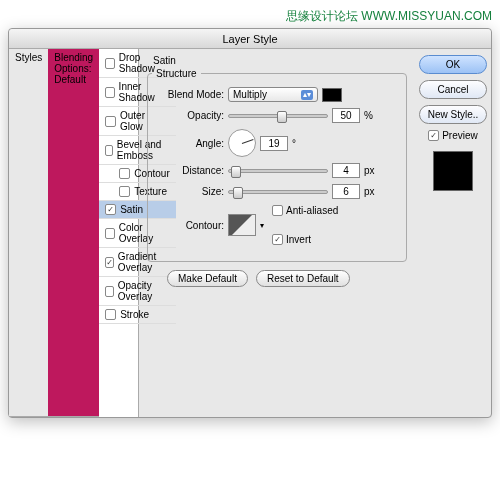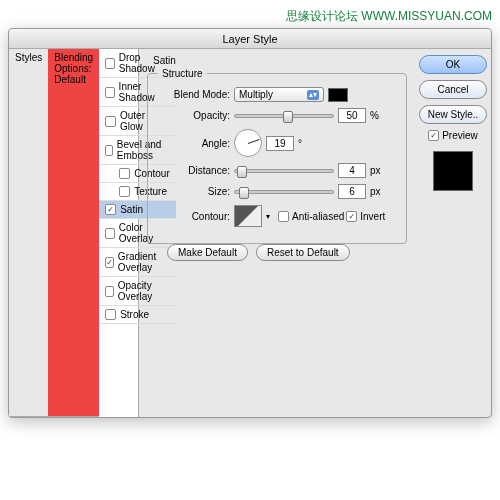--- a/index.html
+++ b/index.html
@@ -3,29 +3,29 @@
 <meta charset="utf-8">
 <style>
 *{box-sizing:border-box;margin:0;padding:0;font-family:"Lucida Grande",Arial,sans-serif;font-size:10px}
 body{background:#fff;width:500px;height:500px;position:relative}
 .watermark{position:absolute;top:8px;right:8px;color:#15803d;font-size:12px;z-index:100}
 .window{position:absolute;top:28px;left:8px;width:484px;height:390px;background:#e8e8e8;border:1px solid #999;border-radius:4px;box-shadow:0 4px 16px rgba(0,0,0,0.25)}
 .titlebar{height:20px;background:linear-gradient(#f5f5f5,#d8d8d8);border-bottom:1px solid #aaa;border-radius:4px 4px 0 0;text-align:center;line-height:20px;font-size:11px}
 .body{display:flex;height:calc(100% - 20px)}
 .styles-panel{width:130px;border-right:1px solid #aaa;background:#fff;display:flex;flex-direction:row}
 .styles-header{background:#e8e8e8;border-bottom:1px solid #aaa;padding:3px 6px;font-size:10px}
-.blending-header{background:#ef4444;border-bottom:1px solid #aaa;padding:3px 6px;font-size:10px}
+.blending-header{background:#be185d;border-bottom:1px solid #aaa;padding:3px 6px;font-size:10px}
 .style-item{padding:3px 6px;border-bottom:1px solid #ddd;display:flex;align-items:center;gap:4px;cursor:pointer}
 .style-item.selected{background:#b8cde8}
 .style-item.indent{padding-left:20px}
 .cb{width:11px;height:11px;border:1px solid #888;border-radius:2px;background:#fff;display:inline-flex;align-items:center;justify-content:center;font-size:8px;color:#333}
 .cb.checked::after{content:"✓"}
 .main{flex:1;padding:6px 8px;overflow:hidden}
 .section-label{font-size:10px;margin-bottom:2px;margin-left:6px}
-.fieldset{border:1px solid #aaa;border-radius:4px;padding:8px 10px 10px;}
+.fieldset{border:1px solid #aaa;border-radius:4px;padding:8px 4px 10px;margin-bottom:8px}
 .fieldset legend{font-size:10px;padding:0 4px}
 .row{display:flex;align-items:center;margin-bottom:6px;gap:4px}
 .lbl{width:72px;text-align:right;font-size:10px}
 .select{border:1px solid #888;border-radius:3px;background:linear-gradient(#fff,#e8e8e8);padding:1px 4px;font-size:10px;display:flex;align-items:center;gap:4px;min-width:90px}
 .select-arrow{background:#5b8dd8;color:#fff;border-radius:2px;padding:0 2px;font-size:8px;line-height:10px}
 .swatch{width:20px;height:14px;background:#000;border:1px solid #666}
 .slider{height:4px;background:#ccc;border:1px solid #999;border-radius:2px;position:relative;width:100px}
 .thumb{position:absolute;top:-4px;width:10px;height:12px;background:linear-gradient(#fff,#ccc);border:1px solid #777;border-radius:2px}
 .numbox{width:28px;border:1px solid #888;background:#fff;padding:1px 2px;font-size:10px;text-align:center}
 .angle-dial{width:28px;height:28px;border:1px solid #999;border-radius:50%;background:#fff;position:relative}
@@ -145,21 +145,21 @@
               <div class="thumb" style="left:4px"></div>
             </div>
           <div class="numbox">6</div>
           <span>px</span>
         </div>
 
         <div class="row">
           <span class="lbl">Contour:</span>
           <div class="contour-box"></div>
           <span style="font-size:8px">▾</span>
-          <div style="display:flex;gap:2px;margin-left:4px">
+          <div style="display:flex;flex-direction:column;gap:18px;margin-left:4px">
             <label style="display:flex;align-items:center;gap:3px">
               <span class="cb"></span>
               <span>Anti-aliased</span>
             </label>
             <label style="display:flex;align-items:center;gap:3px">
               <span class="cb checked"></span>
               <span>Invert</span>
             </label>
           </div>
         </div>

